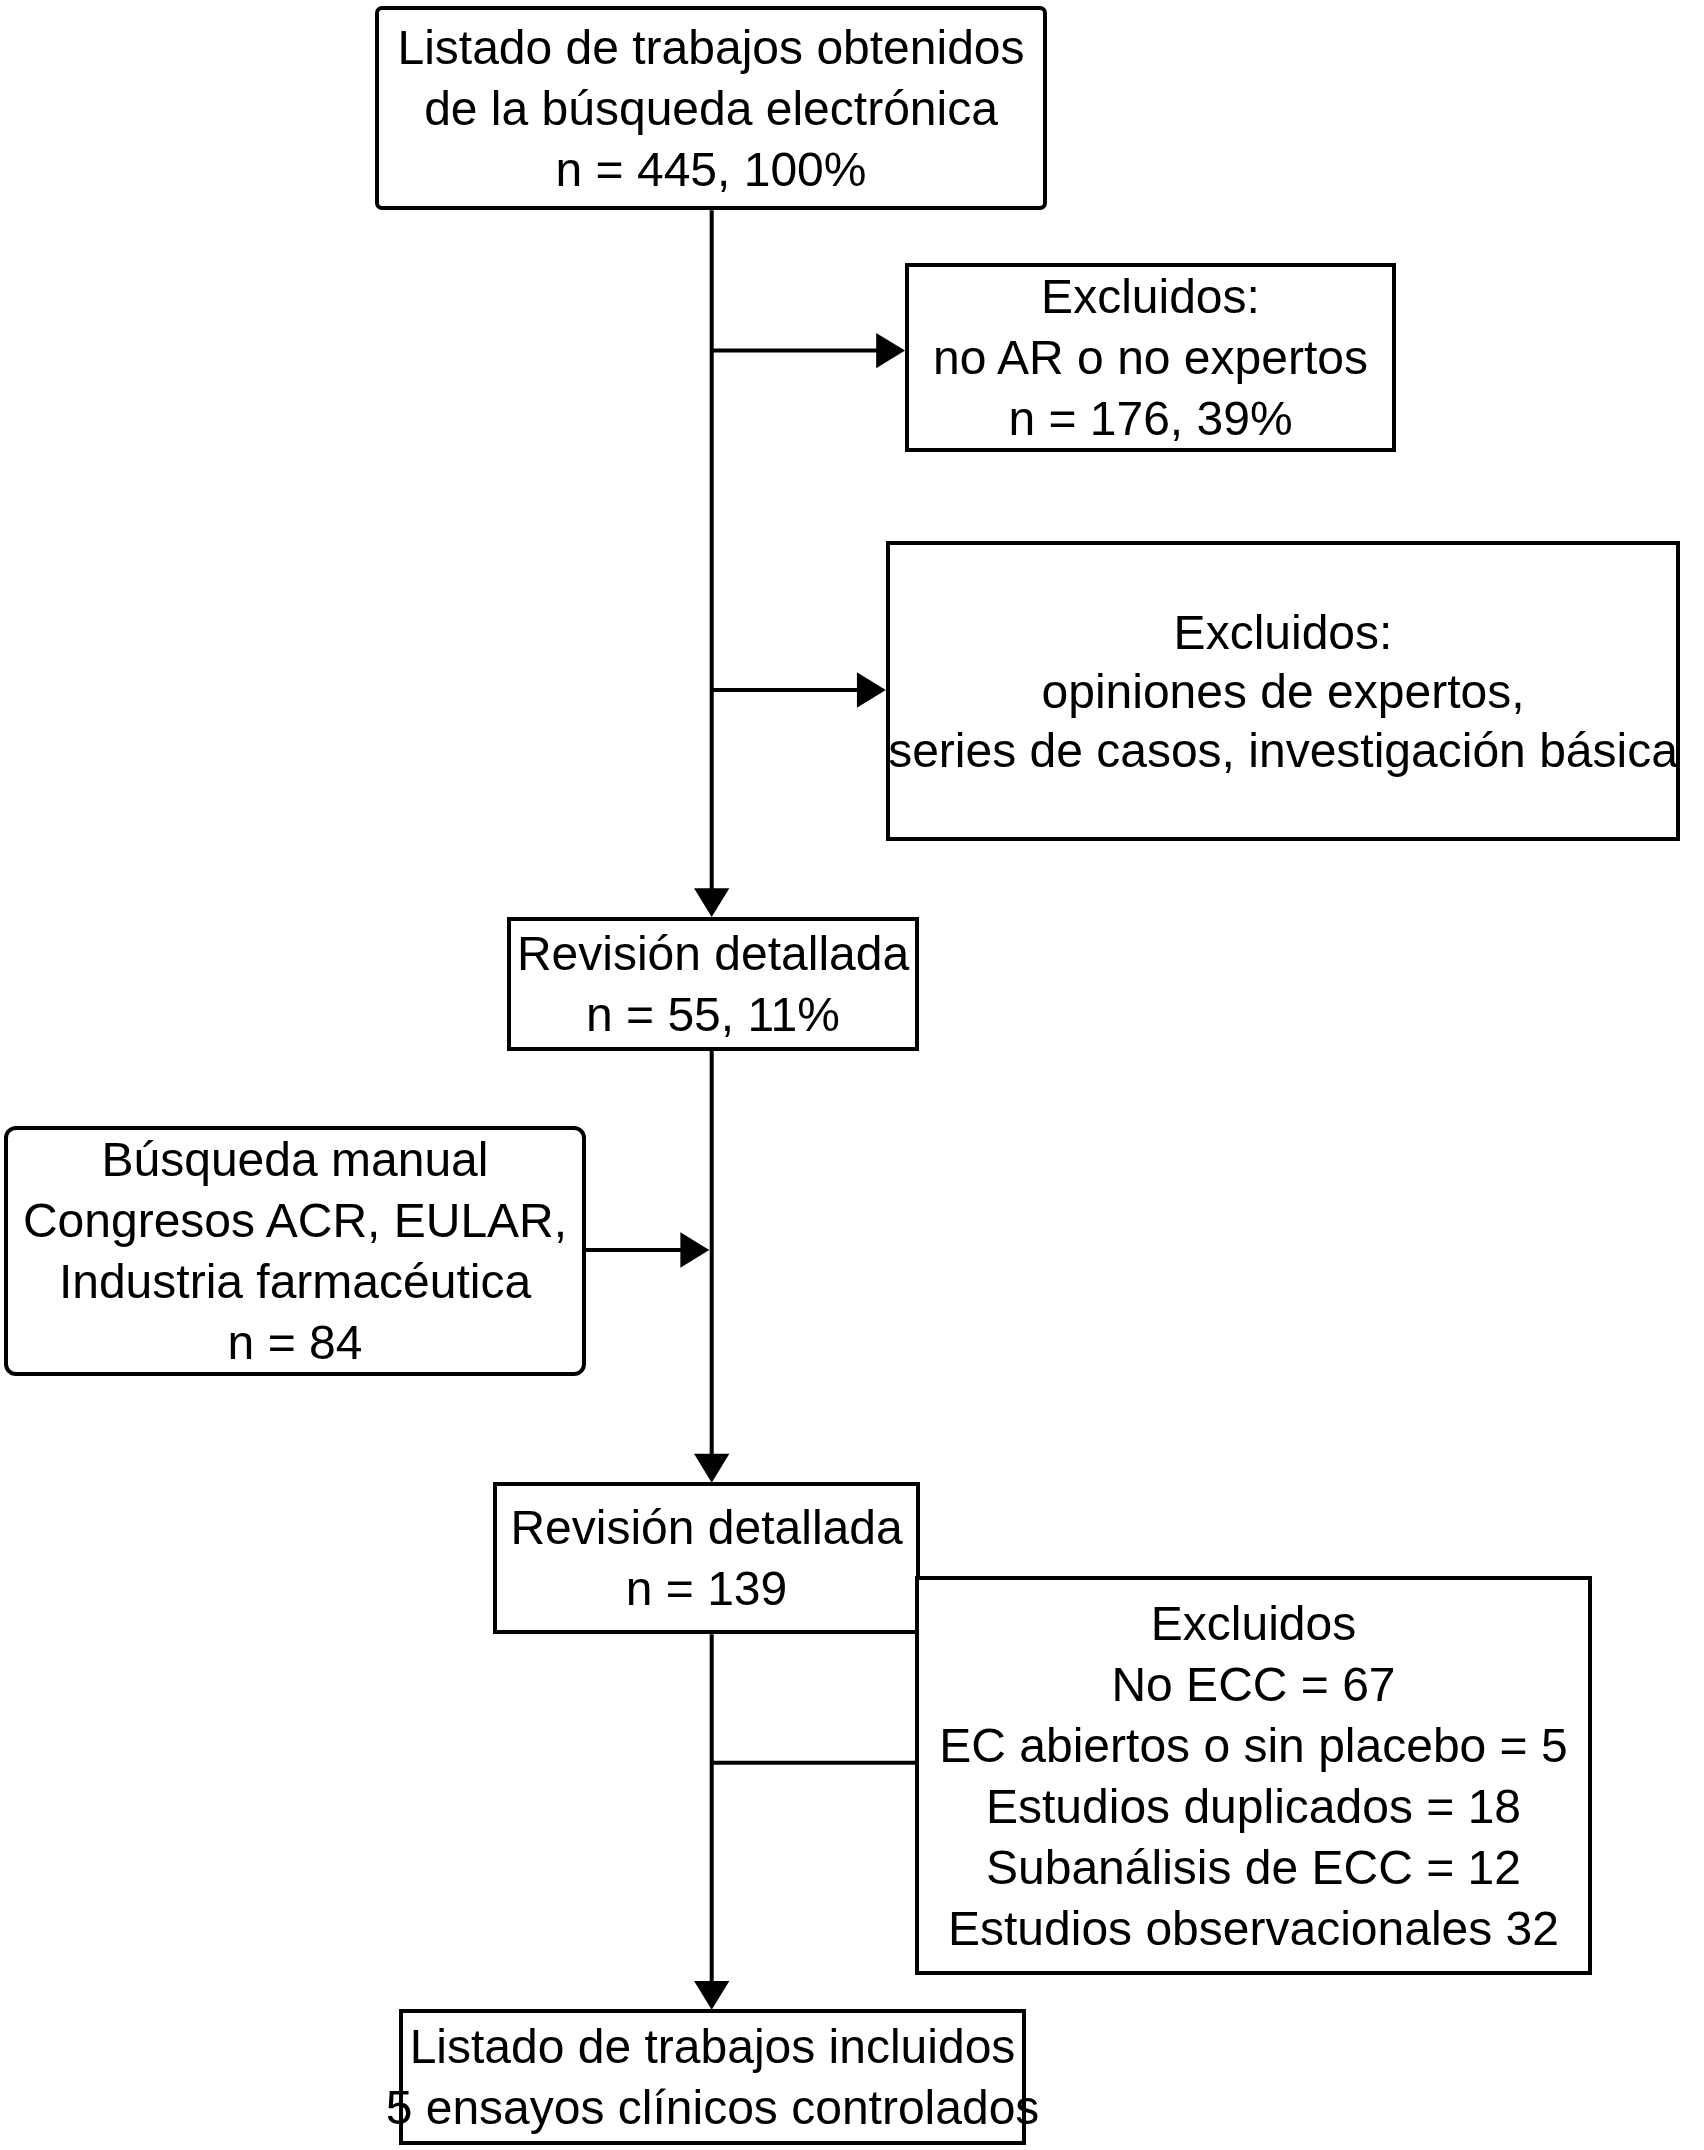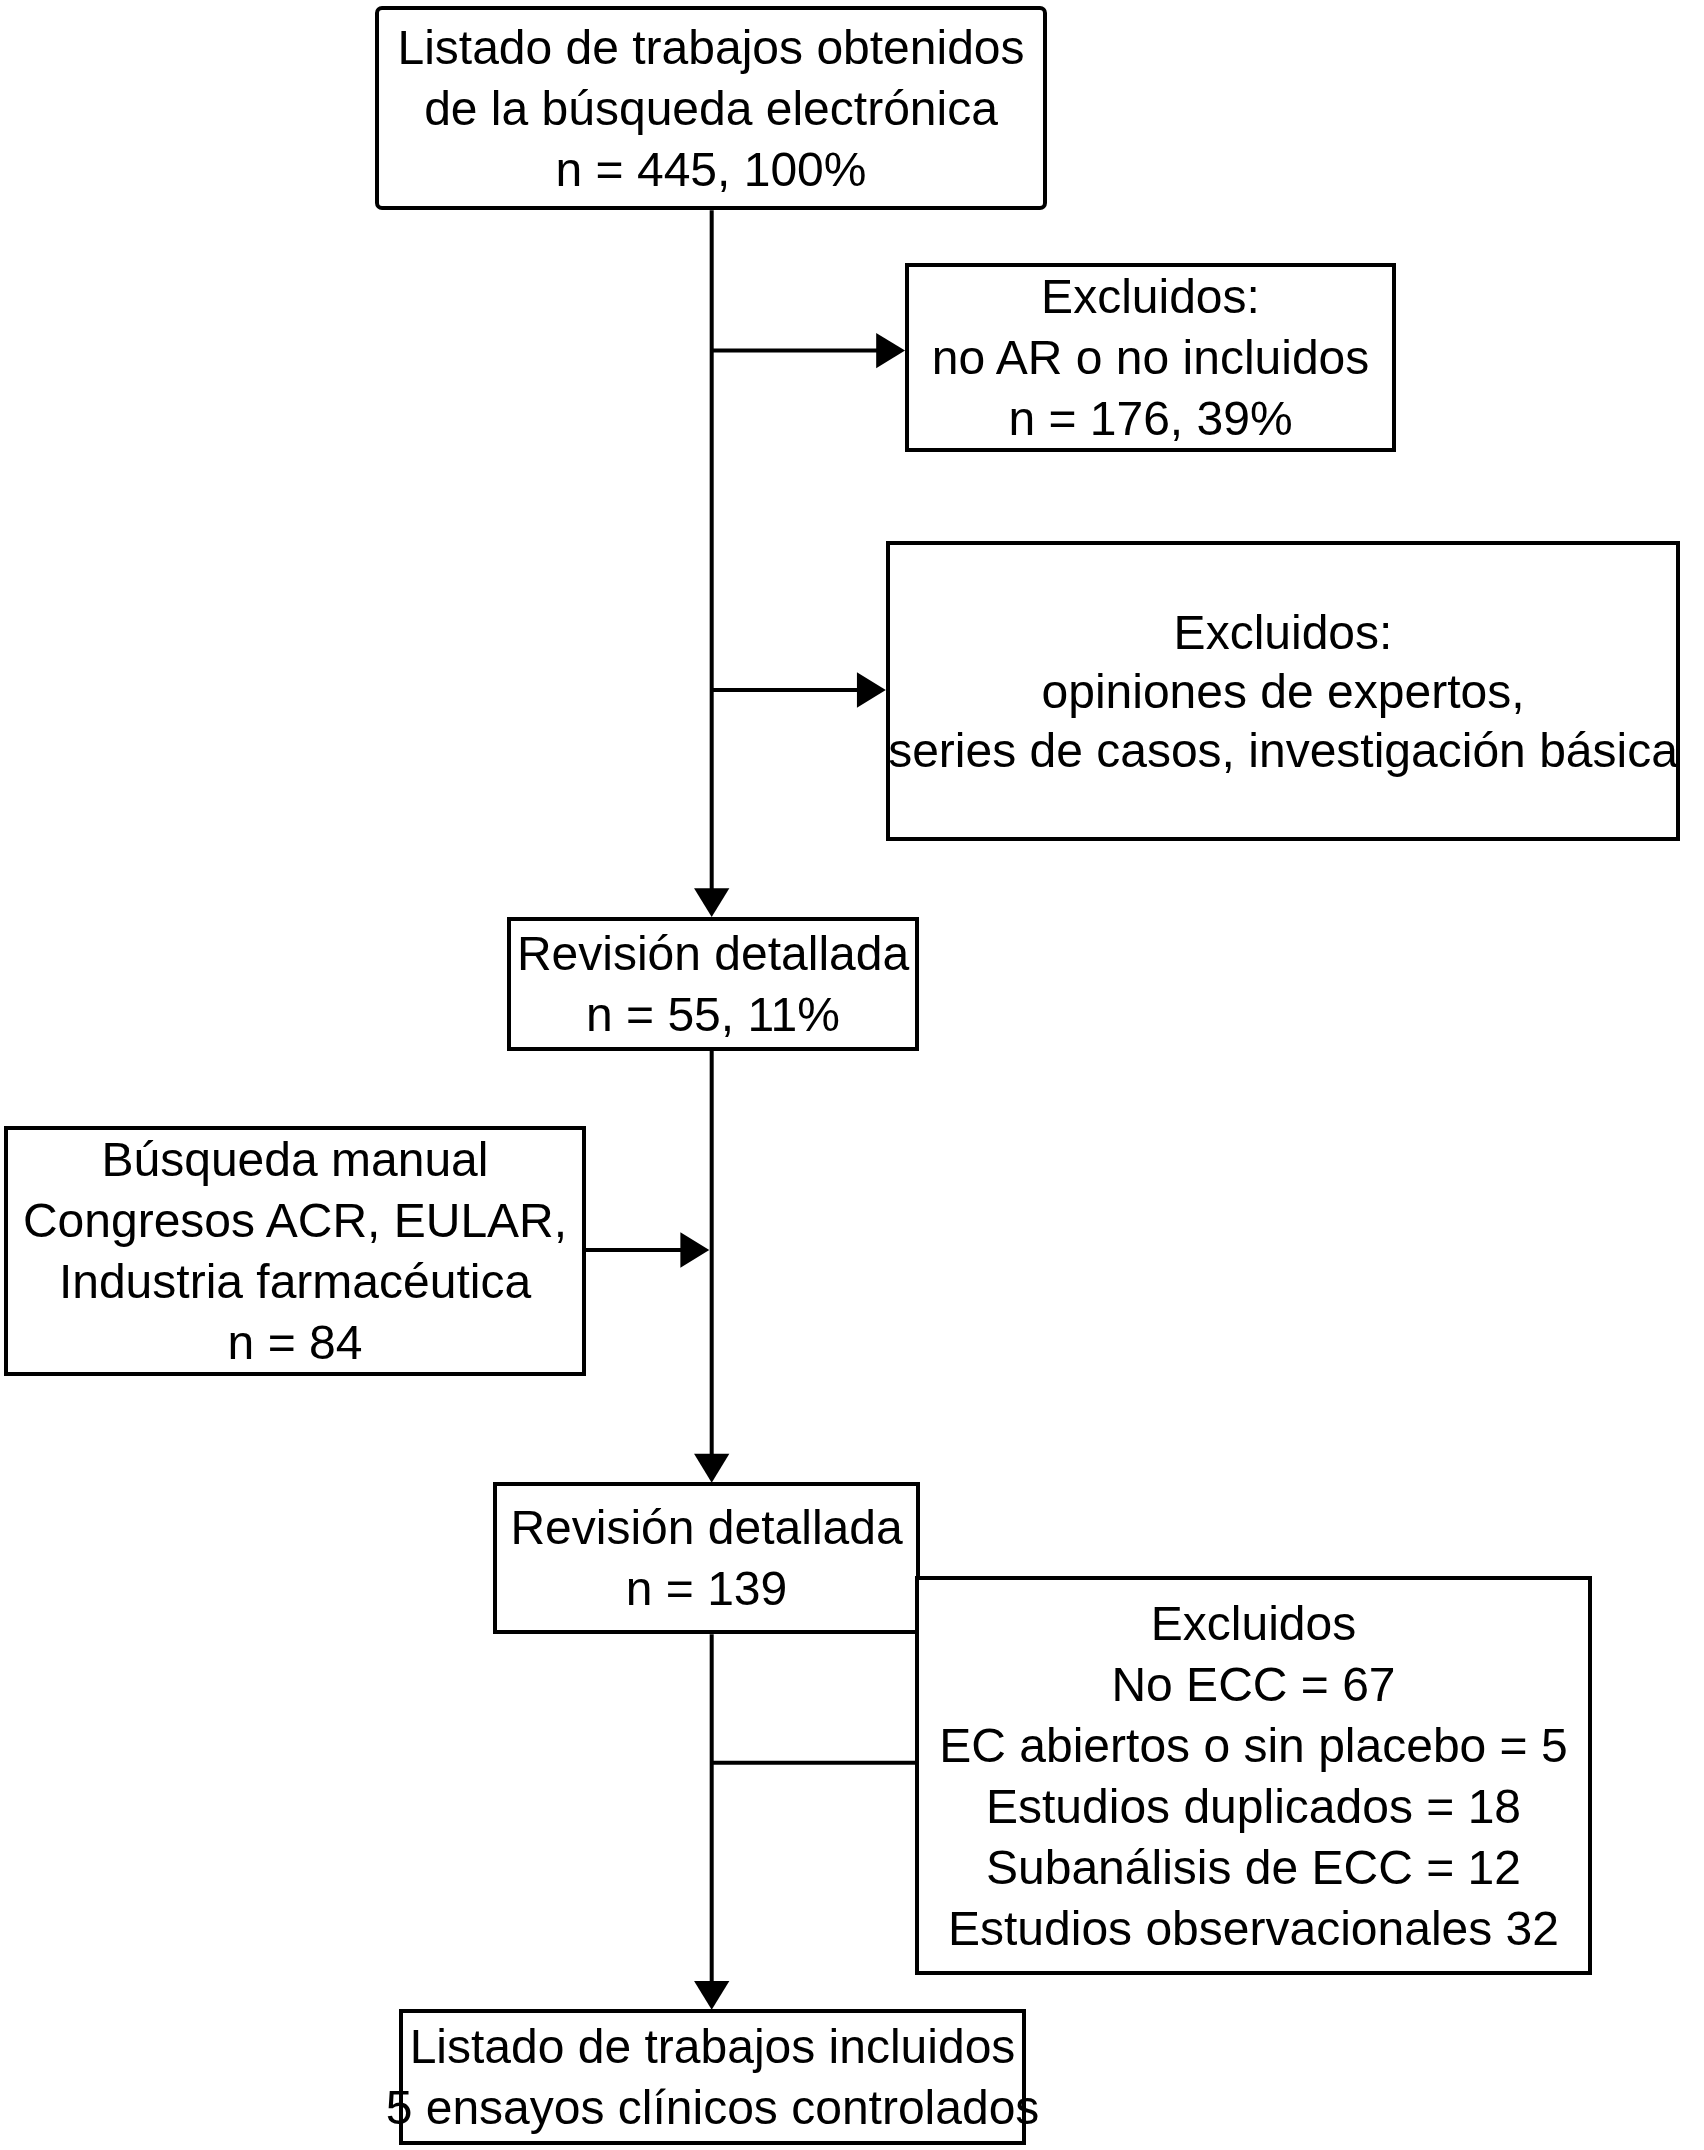--- a/index.html
+++ b/index.html
@@ -41,21 +41,21 @@
     align-items: center;
     text-align: center;
     font-size: 48px;
     line-height: 61px;
     white-space: nowrap;
   }
   #b1 { left: 375px;  top: 6.4px;    width: 672px; height: 204px; border-radius: 7px; }
   #b2 { left: 905px; top: 263px;  width: 491px; height: 189px; }
   #b3 { left: 886px; top: 541px;  width: 794px; height: 300px; line-height: 59px; }
   #b4 { left: 507px;  top: 917px; width: 412px; height: 134px; }
-  #b5 { left: 4px;    top: 1126px; width: 582px; height: 250px; }
+  #b5 { left: 4px;    top: 1126px; width: 582px; height: 250px; border-radius: 12px; }
   #b6 { left: 493px;  top: 1482px; width: 427px; height: 152px; }
   #b7 { left: 915px; top: 1576px; width: 677px; height: 399px; }
   #b8 { left: 399px;  top: 2009px; width: 627px; height: 136px; }
 </style>
 </head>
 <body>
 
 <div class="stage">
 
   <svg class="connector-layer" viewBox="0 0 2125 2681" xmlns="http://www.w3.org/2000/svg">
@@ -90,21 +90,21 @@
   </svg>
 
   <div class="box" id="b1">
     <span>Listado de trabajos obtenidos</span>
     <span>de la búsqueda electrónica</span>
     <span>n = 445, 100%</span>
   </div>
 
   <div class="box" id="b2">
     <span>Excluidos:</span>
-    <span>no AR o no incluidos</span>
+    <span>no AR o no expertos</span>
     <span>n = 176, 39%</span>
   </div>
 
   <div class="box" id="b3">
     <span>Excluidos:</span>
     <span>opiniones de expertos,</span>
     <span>series de casos, investigación básica</span>
   </div>
 
   <div class="box" id="b4">

